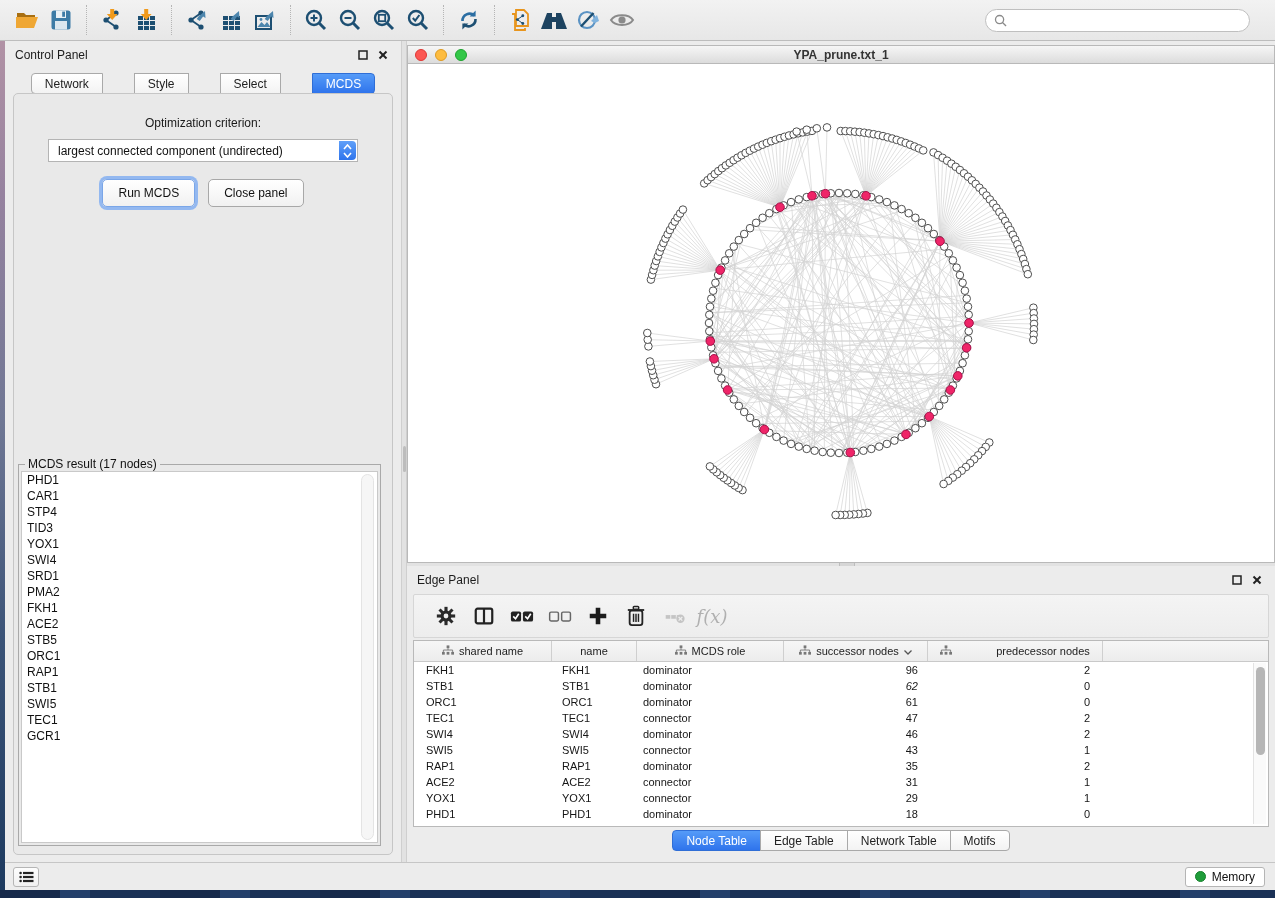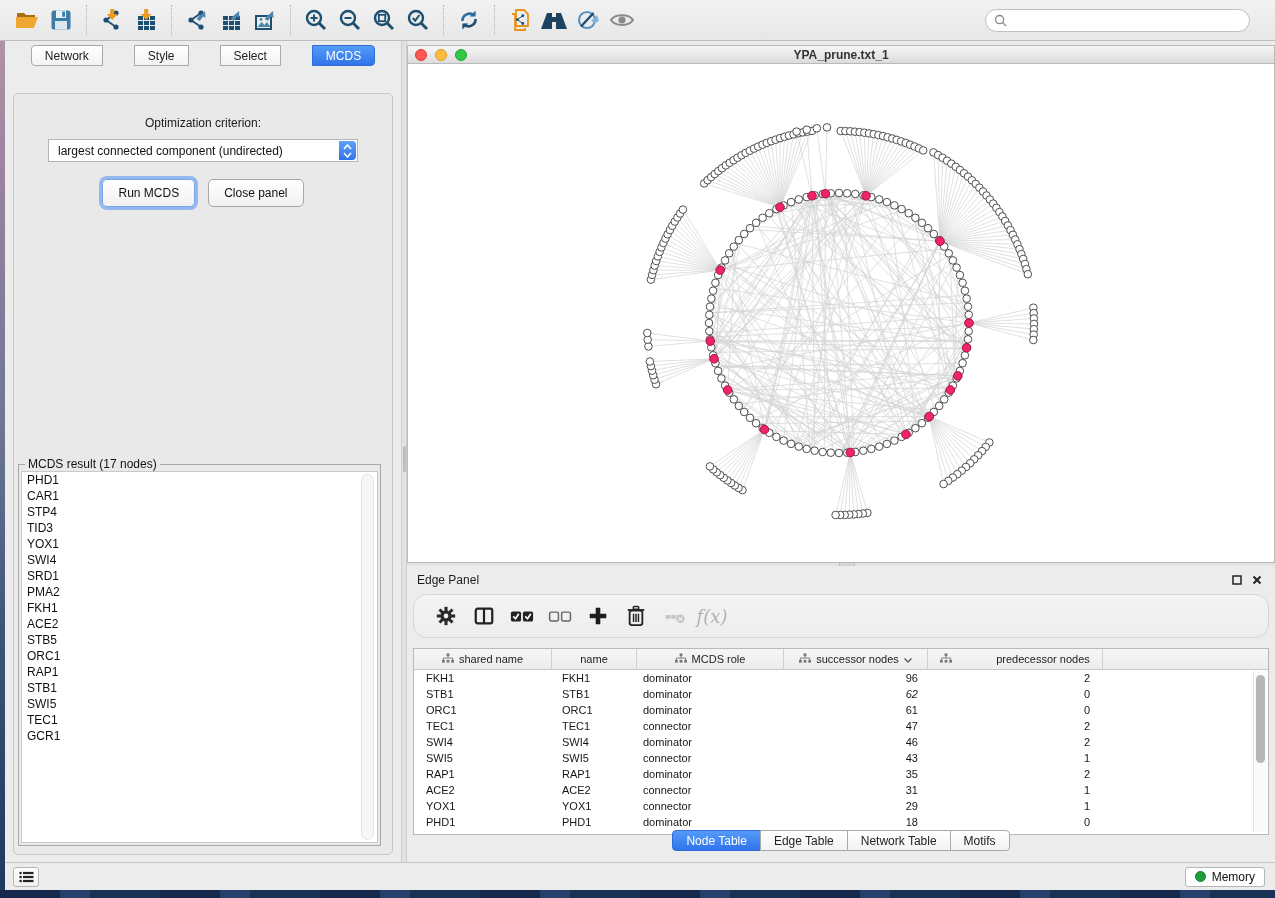--- a/index.html
+++ b/index.html
@@ -69,25 +69,25 @@
   .light { width:12px; height:12px; border-radius:50%; cursor:pointer; }
   .light.red { background:#fc5753; border:1px solid #df3734; }
   .light.yellow { background:#fdbc40; border:1px solid #de9b22; }
   .light.green { background:#33c748; border:1px solid #1da32f; }
   .net-title { position:absolute; left:0; right:0; text-align:center; font-size:12px; font-weight:bold; color:#333; }
   .net-canvas { width:866px; height:498px; background:#fff; display:block; }
 
   
   .table-panel { position:absolute; left:407px; top:566px; width:868px; height:296px; background:#ececec; }
   .tp-toolbar { position:absolute; left:6px; top:28px; width:856px; height:44px; background:linear-gradient(#f4f4f4,#ededed);
-    border:1px solid #d6d6d6; border-radius:14px; display:flex; align-items:center; padding-left:16px; gap:6px; }
+    border:1px solid #d6d6d6; border-radius:2px; display:flex; align-items:center; padding-left:16px; gap:6px; }
   .tp-icon { width:32px; height:30px; display:flex; align-items:center; justify-content:center; cursor:pointer; }
   .tp-icon.disabled { cursor:default; }
   .fx { font-family:"DejaVu Serif", serif; font-style:italic; font-size:18px; color:#b0b0b0; }
-  .ntable { position:absolute; left:6px; top:82px; width:856px; height:187px; background:#fff; border:1px solid #b9b9b9; overflow:hidden; }
+  .ntable { position:absolute; left:6px; top:74px; width:856px; height:187px; background:#fff; border:1px solid #b9b9b9; overflow:hidden; }
   .thead { display:flex; height:21px; background:linear-gradient(#f6f6f6,#ececec); border-bottom:1px solid #c9c9c9; }
   .th { display:flex; align-items:center; justify-content:center; gap:5px; font-size:11px; color:#222;
     border-right:1px solid #cfcfcf; height:100%; cursor:pointer; }
   .trow { display:flex; height:16px; align-items:center; cursor:default; }
   .td { font-size:11px; color:#161616; white-space:nowrap; overflow:hidden; }
   .td.num { text-align:right; }
   .tscroll { position:absolute; right:2px; top:22px; bottom:2px; width:13px; background:#fafafa; border-left:1px solid #e3e3e3; }
   .tscroll .thumb { position:absolute; left:2px; top:4px; width:9px; height:88px; background:#b6b6b6; border-radius:5px; cursor:pointer; }
   .tp-tabs { position:absolute; left:0; width:868px; top:264px; display:flex; justify-content:center; }
 
@@ -264,20 +264,35 @@
         <line x1="9.4" y1="9.4" x2="13" y2="13" stroke="#8a8a8a" stroke-width="1.4"></line>
       </svg>
       <input type="text" placeholder="" style="">
     </div>
   </div>
 
   <div class="wall-left"></div>
   <div class="wall-bottom"></div>
 
   <div class="control-panel">
+    <div class="panel-head">
+      <span class="panel-title">Control Panel</span>
+      <span class="spacer"></span>
+      <span class="win-btn">
+        <svg width="10" height="10" viewBox="0 0 10 10">
+            <rect x="1" y="1" width="8" height="8" fill="none" stroke="#222" stroke-width="1.5"></rect>
+          </svg>
+      </span>
+      <span class="win-btn">
+        <svg width="10" height="10" viewBox="0 0 10 10">
+            <line x1="1.5" y1="1.5" x2="8.5" y2="8.5" stroke="#222" stroke-width="2"></line>
+            <line x1="8.5" y1="1.5" x2="1.5" y2="8.5" stroke="#222" stroke-width="2"></line>
+          </svg>
+      </span>
+    </div>
     <div class="cp-tabs" id="cp-tabs">
         <div class="seg">Network</div>
         <div class="seg">Style</div>
         <div class="seg">Select</div>
         <div class="seg active">MCDS</div>
       </div>
     <div class="cp-content">
       <div class="opt-label">Optimization criterion:</div>
       <div class="combo">
         <span>largest connected component (undirected)</span>

